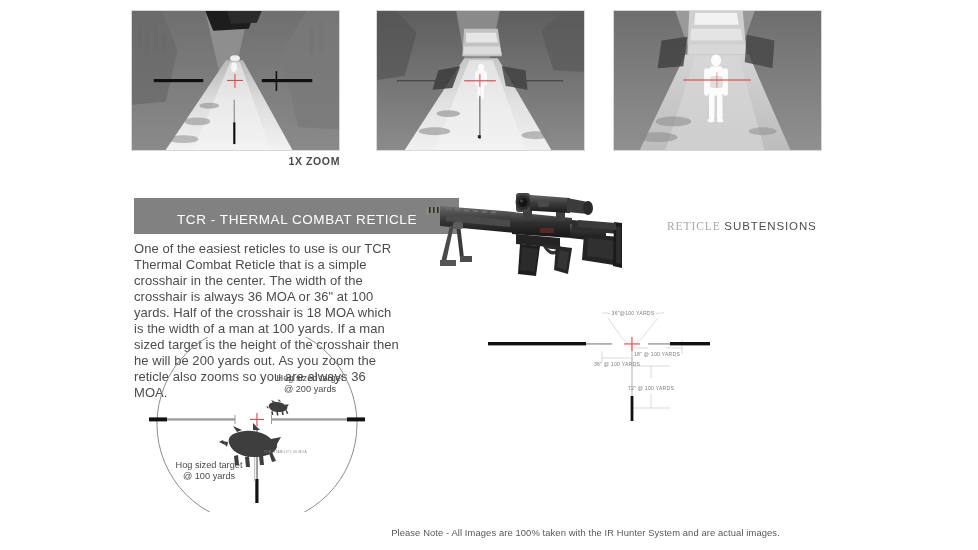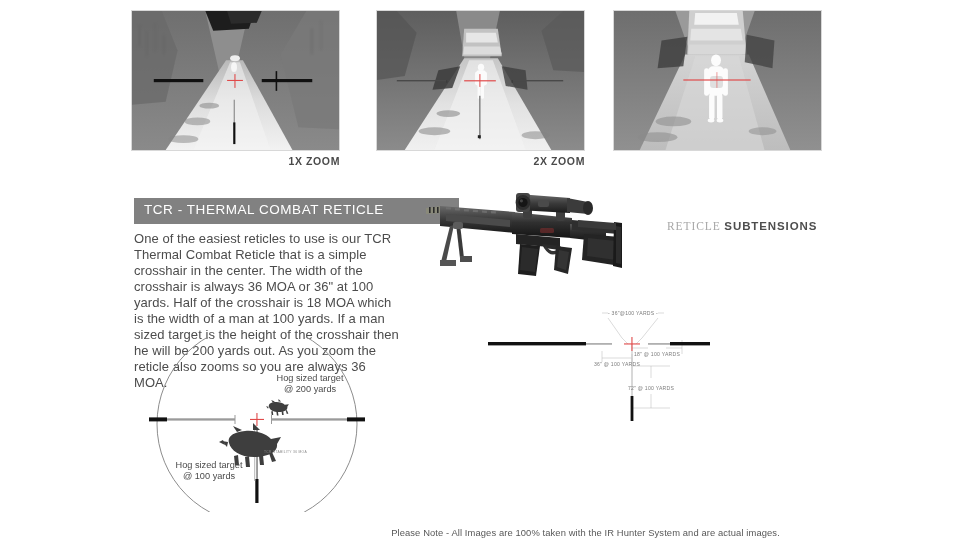--- a/index.html
+++ b/index.html
@@ -31,40 +31,40 @@
     margin-top:4px;text-align:right;
     font-size:10.5px;letter-spacing:.6px;font-weight:700;
     color:#4a4a4a;
   }
 
   
   .tcr-panel{position:absolute;left:134px;top:198px;width:273px;}
   .tcr-head{
     background:#818181;color:#ffffff;
     font-size:13.5px;letter-spacing:.55px;
-    padding:4px 9px 7px 10px;
-    box-sizing:border-box;width:325px;
+    padding:14px 9px 7px 10px;
+    box-sizing:border-box;width:325px;text-align:center;
   }
   .tcr-body{
     margin-top:7px;width:268px;
     font-size:13px;line-height:16px;color:#4c4c4c;
     letter-spacing:.05px;
   }
 
   
   .rifle{position:absolute;left:420px;top:190px;width:205px;height:100px;}
   .rifle svg{display:block;width:100%;height:100%;}
 
   
   .subt-head{
     position:absolute;left:667px;top:220px;
     font-size:11.5px;letter-spacing:.9px;white-space:nowrap;
   }
   .subt-head .light{color:#a8a8a8;font-weight:400;font-family:Liberation Serif, serif;}
-  .subt-head .bold{color:#4e4e4e;font-weight:700;}
+  .subt-head .bold{color:#4e4e4e;font-weight:400;}
 
   
   .reticle-circle{position:absolute;left:140px;top:337px;width:234px;height:175px;}
   .reticle-circle svg{display:block;width:100%;height:100%;}
   .hog-lab{
     position:absolute;font-size:9.2px;line-height:10.6px;color:#4a4a4a;
     text-align:center;white-space:pre-line;
   }
   .hog-lab.l200{left:264px;top:373px;width:92px;}
   .hog-lab.l100{left:163px;top:460px;width:92px;}
@@ -194,21 +194,20 @@
           <rect x="136" y="70" width="52" height="1.4" fill="#4a4a4a"></rect>
           <rect x="103.3" y="86" width="1.1" height="44" fill="#5d5d5d"></rect>
           <rect x="101.8" y="126" width="3" height="3" fill="#222"></rect>
           <rect x="70" y="70" width="1" height="3" fill="#3a3a3a"></rect>
           <rect x="136" y="70" width="1" height="3" fill="#3a3a3a"></rect>
 
           <rect x="88" y="70.2" width="32" height="1.2" fill="#e04a4a"></rect>
           <rect x="103.4" y="64" width="1" height="13" fill="#e04a4a"></rect>
         </svg>
       </div>
-      <div class="zoom-label">2X  ZOOM</div>
     </div>
 
     <div class="thermal-cell c3">
       <div class="thermal-img">
         <svg viewBox="0 0 209 141" preserveAspectRatio="none" aria-hidden="true">
           <defs>
             <linearGradient id="road3" x1="0" y1="0" x2="0" y2="1">
               <stop offset="0" stop-color="#d3d3d3"></stop>
               <stop offset=".5" stop-color="#c8c8c8"></stop>
               <stop offset="1" stop-color="#bdbdbd"></stop>

